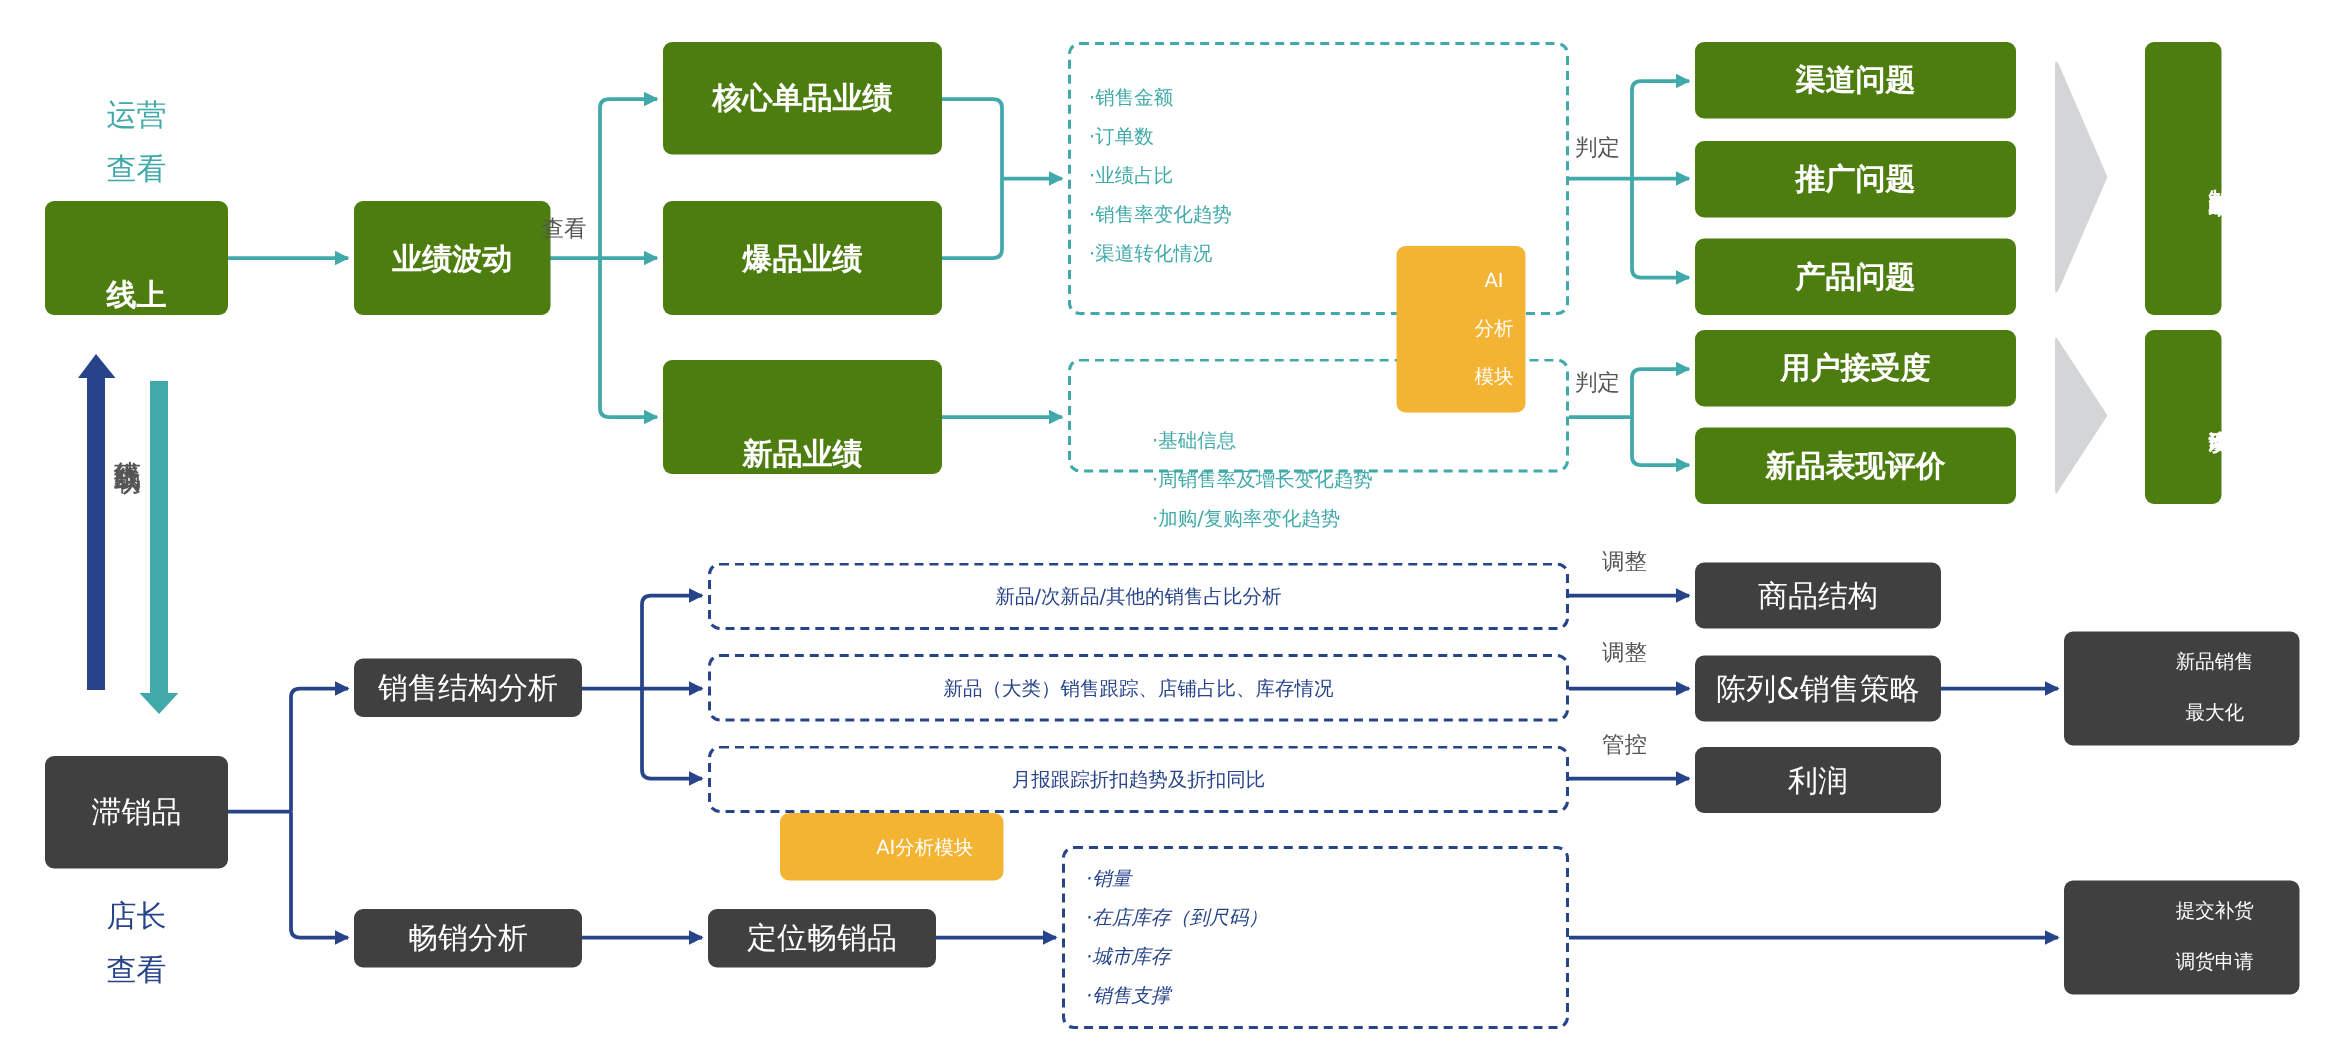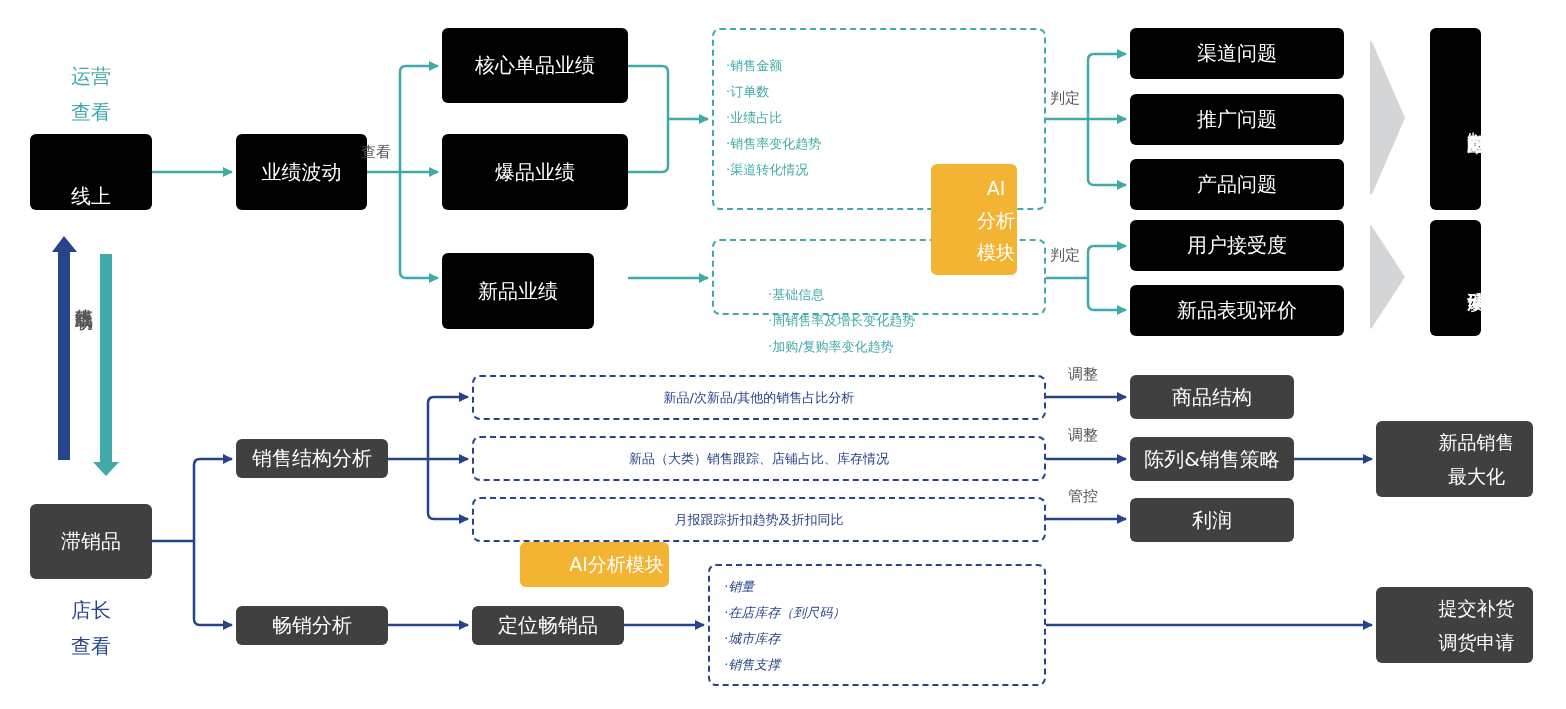--- a/index.html
+++ b/index.html
@@ -1,25 +1,25 @@
 <!DOCTYPE html>
 <html><head>
 <meta charset="utf-8">
 <style>
   html, body { margin: 0; padding: 0; background: #ffffff; }
   body { width: 1566px; height: 709px; position: relative; overflow: hidden;
          font-family: "DejaVu Sans", "Liberation Sans", sans-serif; }
   #wires { position: absolute; left: 0; top: 0; width: 1566px; height: 709px; }
   .box { position: absolute; display: flex; align-items: center; justify-content: center;
          color: #fff; border-radius: 6px; text-align: center; box-sizing: border-box; }
-  .teal { background: #000000; }
+  .teal { background: #4d7c0f; font-weight: bold; }
   .navy { background: #404040; }
   .gold { background: #f3b333; }
   .f20 { font-size: 20px; }
-  .f19 { font-size: 19px; padding-left: 44px; }
+  .f19 { font-size: 13px; padding-left: 44px; }
   .vtext { writing-mode: vertical-rl; text-orientation: upright; letter-spacing: 1px; }
   .label { position: absolute; font-size: 15px; color: #555; white-space: nowrap; font-family: Liberation Serif, serif; }
   .role { position: absolute; font-size: 20px; line-height: 36px; text-align: center; }
   .role.teal-t { color: #41a9a9; }
   .role.navy-t { color: #27448a; }
   .dashbox { position: absolute; border-radius: 8px; box-sizing: border-box; }
   .dash-teal { border: 2px dashed #41a9a9; }
   .dash-navy { border: 2px dashed #27448a; }
   .blist { position: absolute; font-size: 13px; }
   .blist div { height: 26px; line-height: 26px; white-space: nowrap; }
@@ -101,21 +101,21 @@
 </div>
 
 <span class="label" style="left:361px; top:143px;">查看</span>
 
 <div class="box teal f20" style="left:442px; top:28px; width:186px; height:75px;">
   <span>核心单品业绩</span>
 </div>
 <div class="box teal f20" style="left:442px; top:134px; width:186px; height:76px;">
   <span>爆品业绩</span>
 </div>
-<div class="box teal f20" style="left:442px; top:253px; width:152px; height:76px;">
+<div class="box teal f20" style="left:442px; top:240px; width:186px; height:76px;align-items:flex-end;">
   <span>新品业绩</span>
 </div>
 
 <div class="dashbox dash-teal" style="left:712px; top:28px; width:334px; height:182px;"></div>
 <div class="blist teal-list" style="left:726px; top:53px;">
   <div>·销售金额</div>
   <div>·订单数</div>
   <div>·业绩占比</div>
   <div>·销售率变化趋势</div>
   <div>·渠道转化情况</div>

